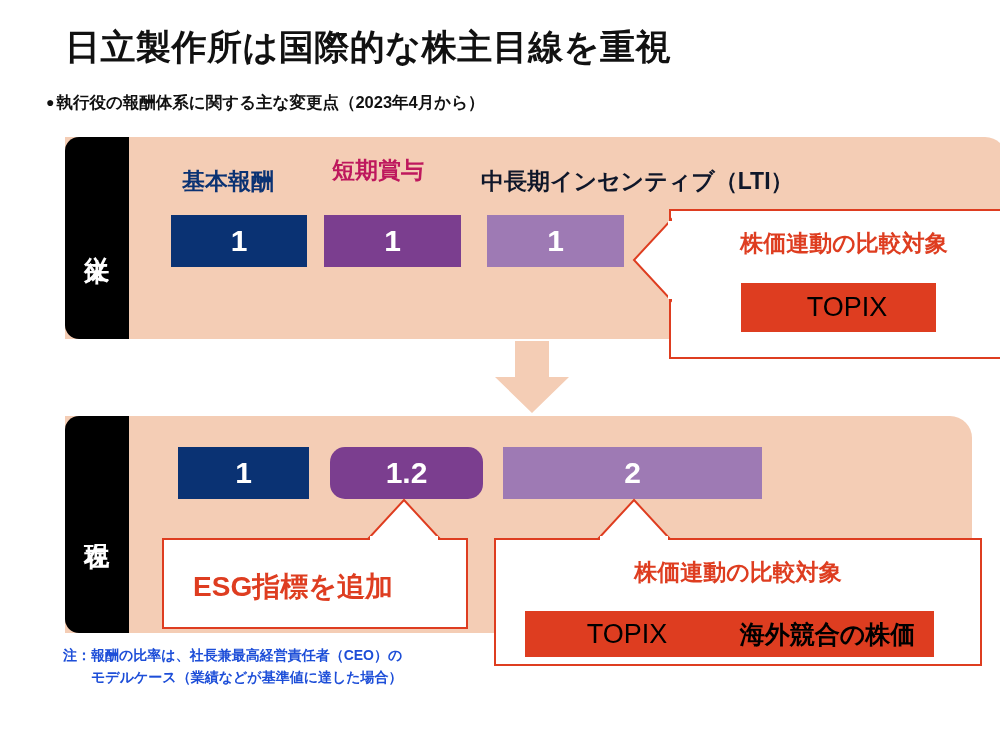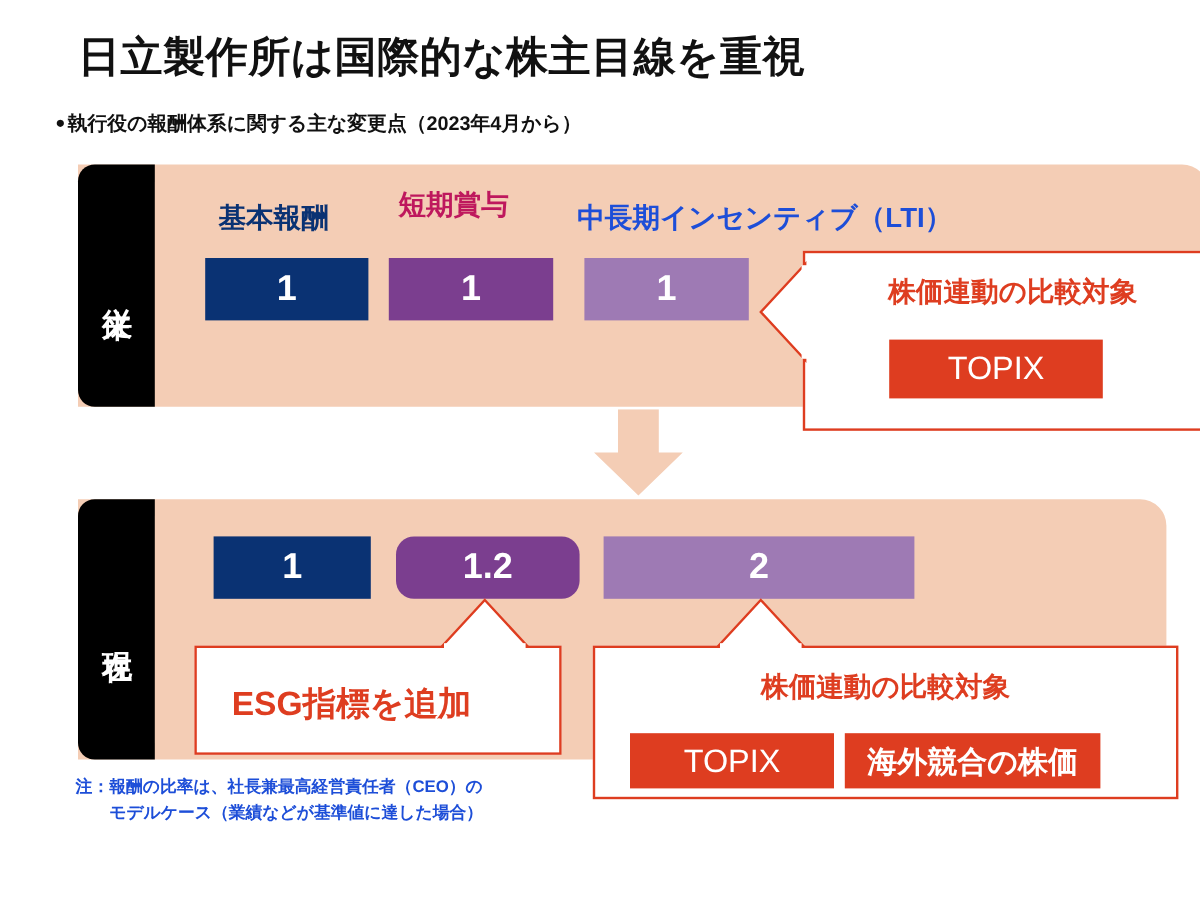--- a/index.html
+++ b/index.html
@@ -64,23 +64,23 @@
   
   .callout{
     position:absolute;background:#ffffff;border:2px solid #de3d20;
     box-sizing:border-box;
   }
   .callout-title{
     position:absolute;width:100%;text-align:center;
     color:#de3d20;font-size:23px;font-weight:bold;white-space:nowrap;
   }
   .chip{
-    position:absolute;background:#de3d20;color:#ffffff;
+    position:absolute;background:#de3d20;color:#000000;
     display:flex;align-items:center;justify-content:center;
-    font-size:25px;font-weight:bold;white-space:nowrap;
+    font-size:25px;font-weight:bold;white-space:nowrap;padding-left:17px;
   }
   .chip.latin{font-weight:normal;font-size:27px;}
 
   
   .tail{position:absolute;}
 
   
   .footnote{
     position:absolute;left:31px;top:645px;
     font-size:14px;font-weight:bold;line-height:1.55;color:#1d4ed8;
@@ -95,21 +95,21 @@
   <div class="title">日立製作所は国際的な株主目線を重視</div>
   <div class="subtitle"><span class="bullet">●</span><span>執行役の報酬体系に関する主な変更点（2023年4月から）</span></div>
 
   <div class="panel" id="panel-old"></div>
   <div class="era-tab" id="era-old">
     <span class="v">従来</span>
   </div>
 
   <div class="cat-label" style="left:150px;top:166px;color:#0a3273;">基本報酬</div>
   <div class="cat-label" style="left:300px;top:155px;color:#be185d;">短期賞与</div>
-  <div class="cat-label" style="left:449px;top:166px;color:#1d4ed8;">中長期インセンティブ（LTI）</div>
+  <div class="cat-label" style="left:449px;top:166px;color:#0f172a;">中長期インセンティブ（LTI）</div>
 
   <div class="bar navy" style="left:139px;top:215px;width:136px;height:52px;">
       <span>1</span>
     </div>
   <div class="bar purple" style="left:292px;top:215px;width:137px;height:52px;">
       <span>1</span>
     </div>
   <div class="bar lilac" style="left:455px;top:215px;width:137px;height:52px;">
       <span>1</span>
     </div>

